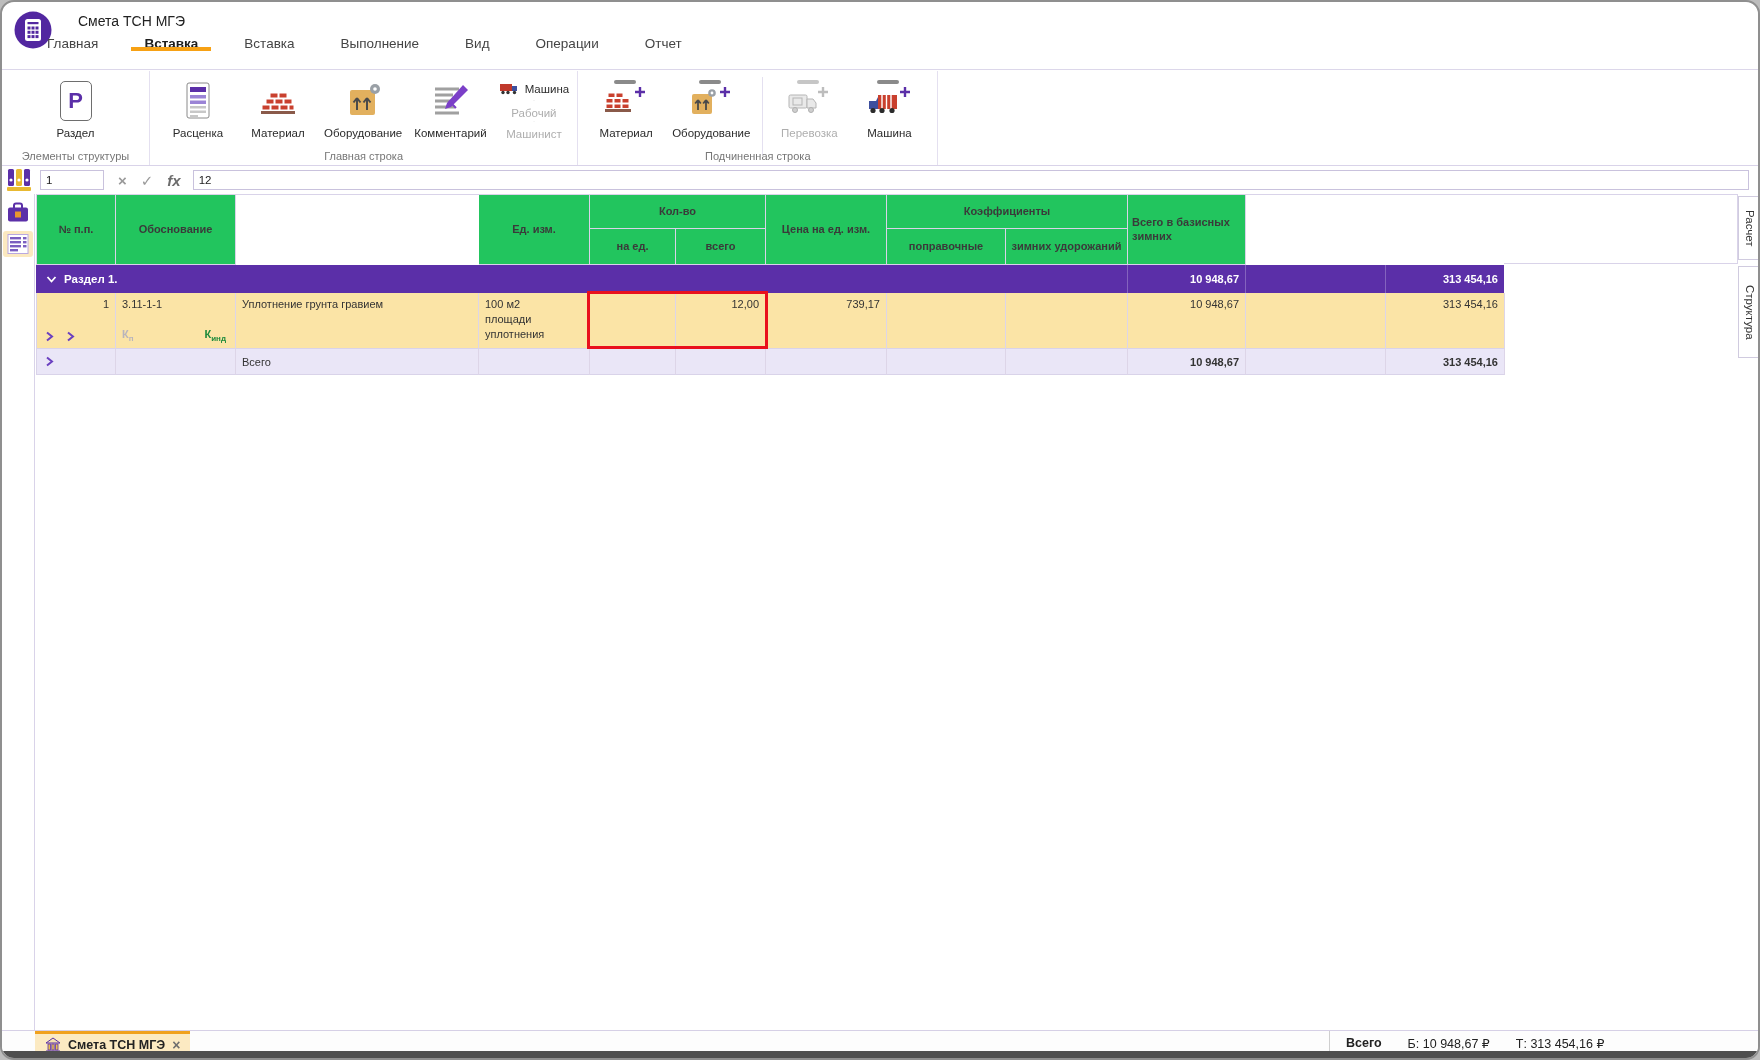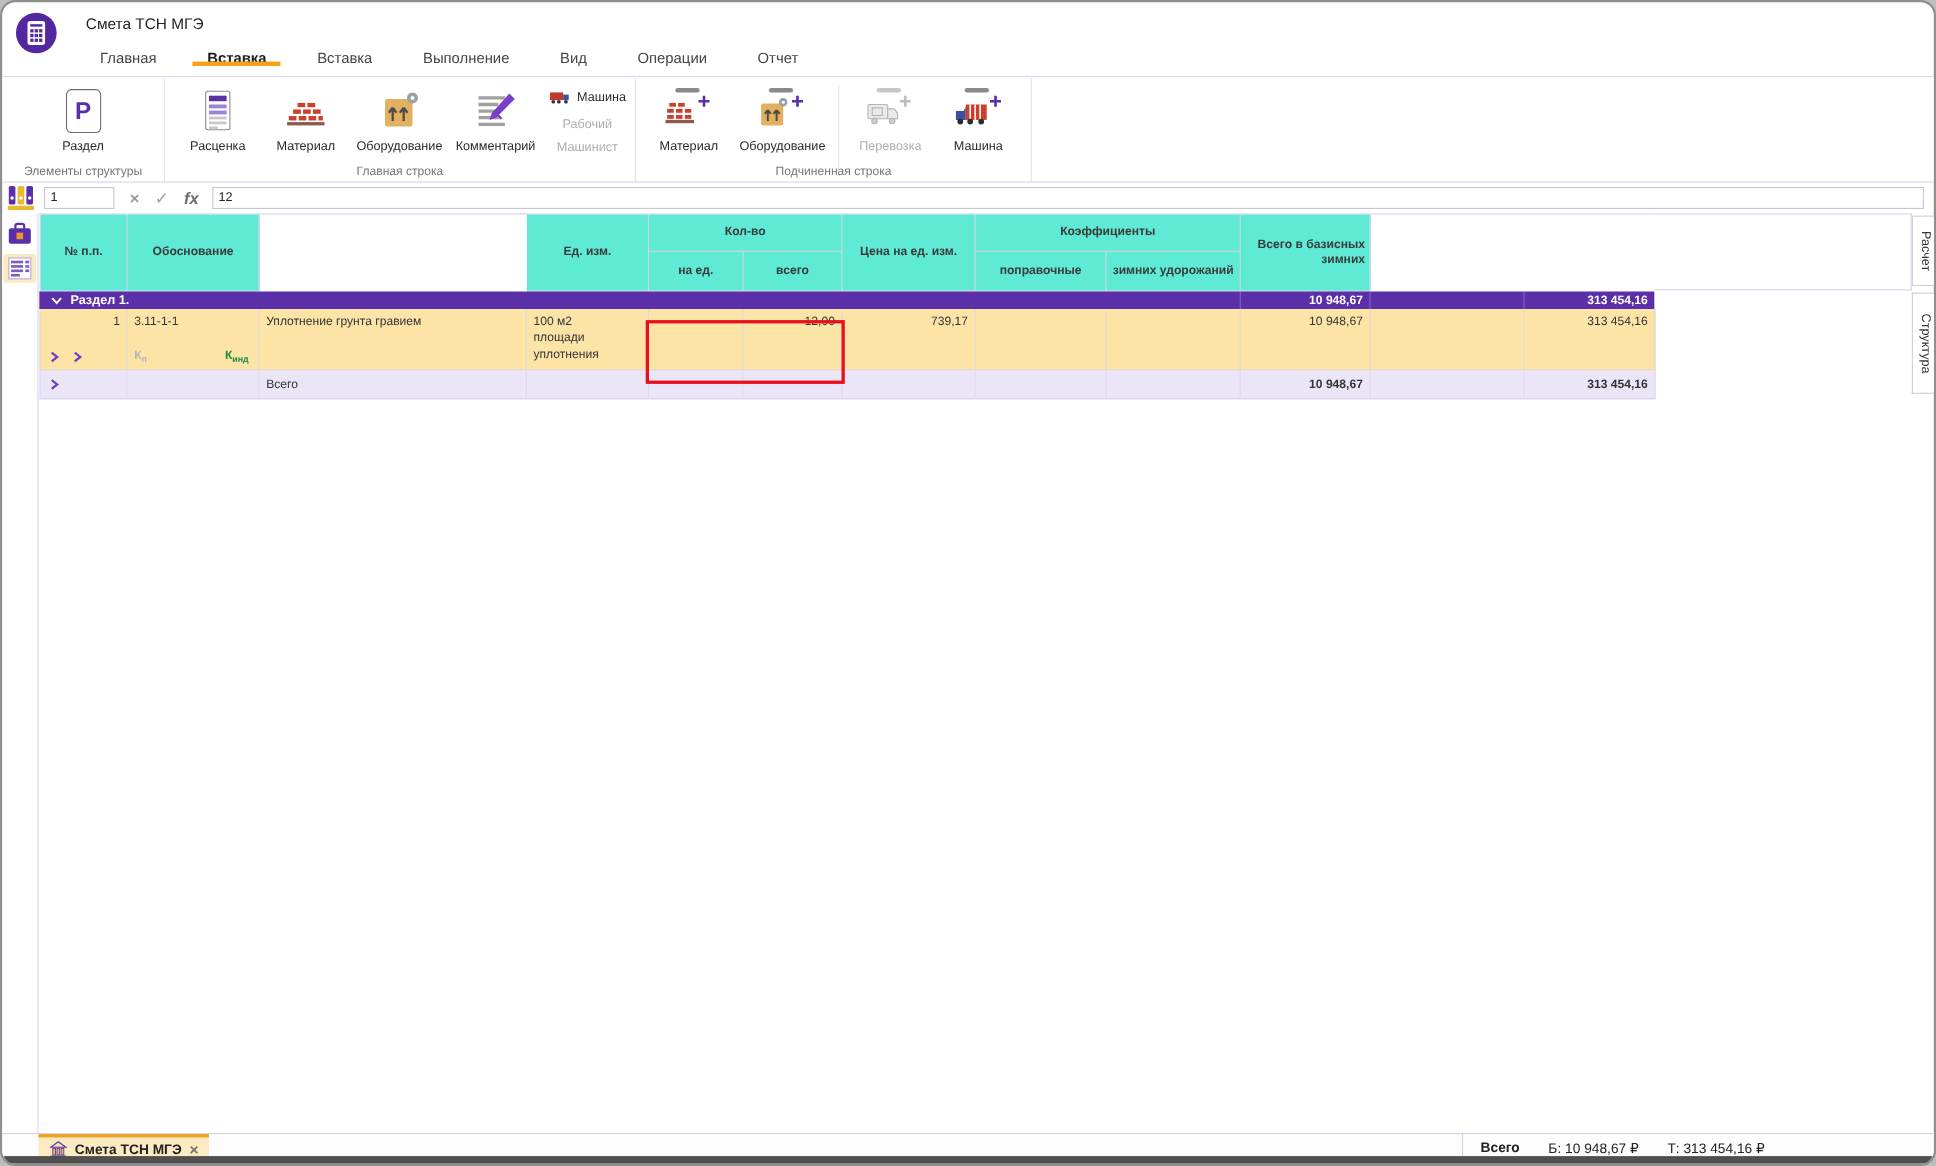--- a/index.html
+++ b/index.html
@@ -10,21 +10,21 @@
   *{box-sizing:border-box; margin:0; padding:0;}
   body{font-family:"Liberation Sans","DejaVu Sans",sans-serif; background:#bdbdbd;}
   .window{position:relative; width:1760px; height:1060px; background:#fff;
           border:2px solid #8f8f8f; border-radius:14px; overflow:hidden;}
 
   
   .titlebar{position:absolute; top:0; left:0; width:100%; height:34px;}
   .logo{position:absolute; top:9px; left:12px;}
   .app-title{position:absolute; top:11px; left:76px; font-size:14px; color:#222;}
   .menubar{position:absolute; top:34px; left:0; width:100%; height:34px;
-           display:flex; align-items:center; padding-left:76px; border-bottom:1px solid #dcd7ea;}
+           display:flex; align-items:flex-start; padding-left:32px; border-bottom:1px solid #dcd7ea;}
   .mtab{display:flex; align-items:center; padding:0 13px; margin-right:20px;
         font-size:13.5px; color:#454545; position:relative; cursor:default;}
   .mtab.active{font-weight:bold; color:#1d1d1d;}
   .mtab.active::after{content:""; position:absolute; left:0; right:0; bottom:0; height:4px; background:var(--orange);}
 
   
   .ribbon{position:absolute; top:69px; left:0; width:100%; height:95px; display:flex; border-bottom:1px solid var(--gb); background:#fff;}
   .rgroup{position:relative; display:flex; align-items:flex-start; border-right:1px solid #e4e0f0; padding:0 8px;}
   .rgroup .caption{position:absolute; bottom:3px; left:0; width:100%; text-align:center;
                    font-size:11px; color:#767676; white-space:nowrap;}
@@ -54,26 +54,26 @@
   
   .lstrip{position:absolute; top:192px; left:0; width:33px; height:836px; border-right:1px solid var(--gb);
           display:flex; flex-direction:column; align-items:center; padding-top:5px; gap:6px; background:#fff;}
   .strip-btn{width:30px; height:26px; display:flex; align-items:center; justify-content:center; border-radius:3px; cursor:pointer;}
   .strip-btn.selected{background:#fbe9c0;}
 
   
   .tablewrap{position:absolute; left:34px; top:192px; width:1468px;}
   .tgrid{display:grid; grid-template-columns:79px 120px 243px 111px 86px 90px 121px 119px 122px 118px 140px 119px;}
   .thead{border-top:1px solid var(--gb); border-left:1px solid var(--gb); grid-template-rows:34px 36px;}
-  .th{border-right:1px solid var(--gb); border-bottom:1px solid var(--gb); background:#5eead4;
-      display:flex; align-items:center; justify-content:center; text-align:right;
+  .th{border-right:1px solid var(--gb); border-bottom:1px solid var(--gb); background:#22c55e;
+      display:flex; align-items:center; justify-content:center; text-align:left;
       font-size:11px; font-weight:bold; color:#3a3a3a; line-height:1.25; padding:2px 4px;}
   .trow{position:relative;}
   .td{position:relative; border-right:1px solid #ddd5e8; border-bottom:1px solid var(--gb); font-size:11px; color:#333;}
-  .row-section{background:var(--purple); height:16px; border-left:1px solid var(--purple);}
+  .row-section{background:var(--purple); height:28px; border-left:1px solid var(--purple);}
   .row-section .td{border-right:1px solid rgba(255,255,255,.25); border-bottom:none; color:#fff;}
   .sec-title{display:flex; align-items:center; gap:7px; padding-left:9px; font-weight:bold; font-size:11.5px;}
   .num-r{position:absolute; top:50%; transform:translateY(-50%); right:6px; font-weight:bold; white-space:nowrap;}
   .row-item{background:var(--row-yellow); height:56px; border-left:1px solid var(--gb);}
   .row-item .td{background:var(--row-yellow);}
   .cell-top-right{position:absolute; top:5px; right:6px;}
   .cell-top-left{position:absolute; top:5px; left:6px;}
   .chevs{position:absolute; bottom:6px; left:8px; display:flex; gap:12px;}
   .kp{position:absolute; bottom:5px; left:6px; font-weight:bold; color:#b8b4bc; font-size:11px;}
   .kind{position:absolute; bottom:5px; right:9px; font-weight:bold; color:#1d8a3c; font-size:11px;}

